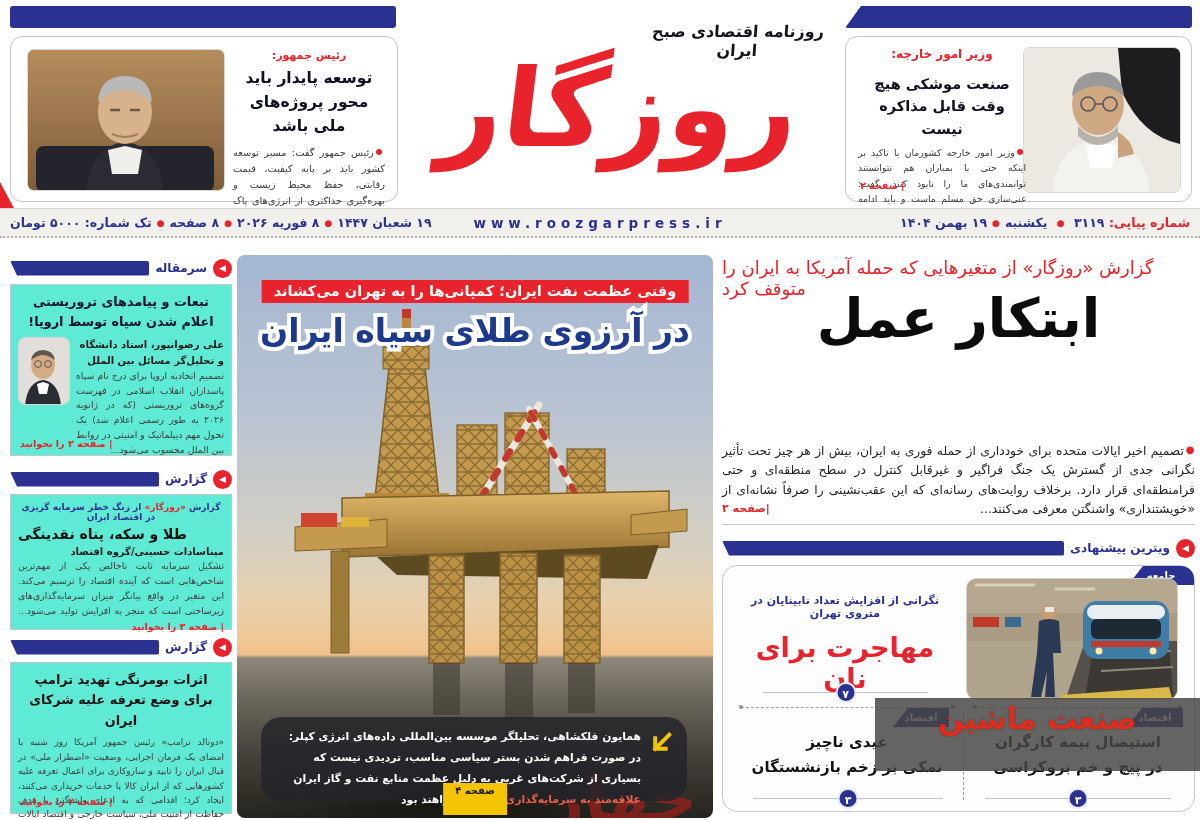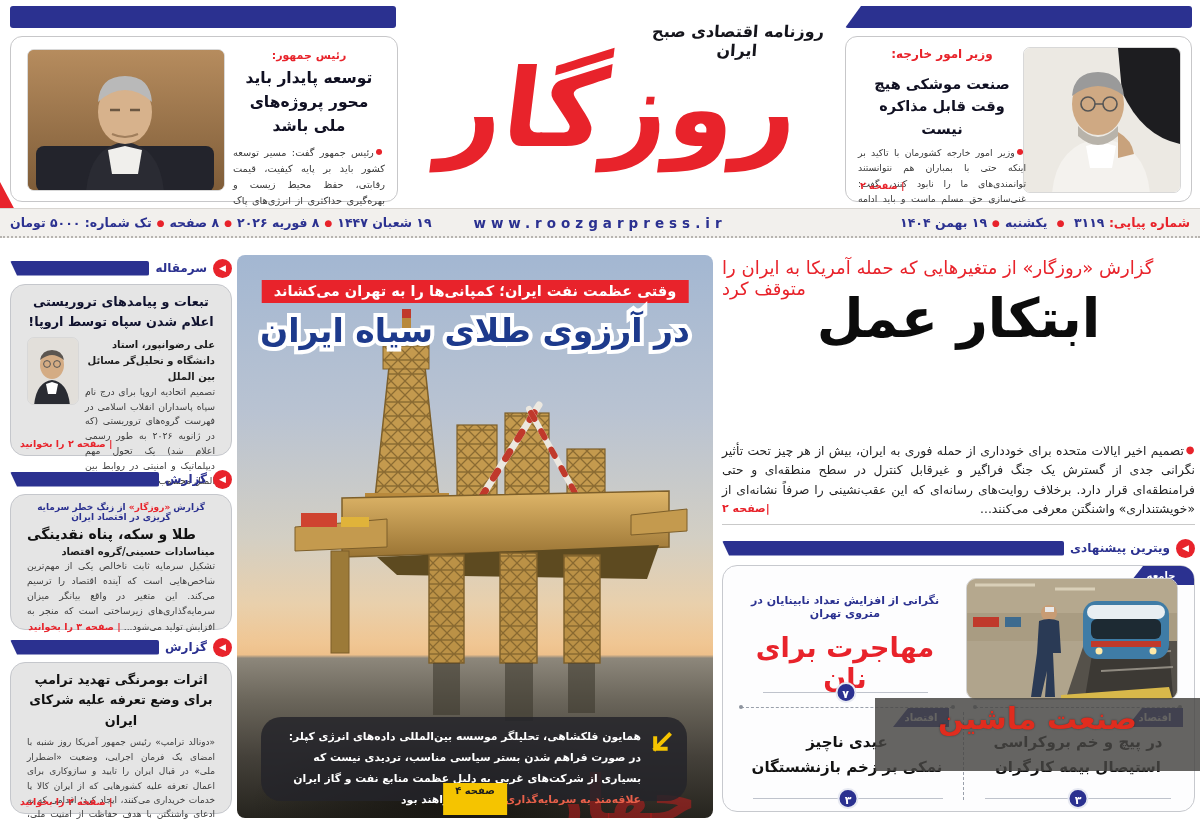--- a/index.html
+++ b/index.html
@@ -45,21 +45,21 @@
 
   
   .col-tab { height:22px; display:flex; align-items:center; }
   .tab-icon { width:19px; height:19px; border-radius:50%; background:#e8232b; color:#fff;
     font-size:9px; display:flex; align-items:center; justify-content:center; flex:0 0 19px; }
   .tab-label { color:#2b3190; font-weight:bold; font-size:12px; margin:0 6px; white-space:nowrap; }
   .tab-bar { flex:1; height:15px; background:#2b3190; border-radius:2px;
     clip-path:polygon(0 0,100% 0,100% 100%,7px 100%); }
 
   
-  .lcard { background:#e5e5e5; border:1.5px solid #c5c7cc; border-radius:15px; padding:7px 16px; }
+  .lcard { background:#5eead4; border:1.5px solid #c5c7cc; border-radius:0; padding:7px 7px; }
   .lc-box1 { left:10px; top:284px; width:222px; height:172px; }
   .lc-box2 { left:10px; top:494px; width:222px; height:136px; }
   .lc-box3 { left:10px; top:662px; width:222px; height:152px; }
   .tab1 { left:10px; top:257px; width:222px; }
   .tab2 { left:10px; top:468px; width:222px; }
   .tab3 { left:10px; top:636px; width:222px; }
 
   .ed-headline { font-size:12.8px; font-weight:bold; color:#10122e; text-align:center; line-height:1.55; }
   .auth-row { display:flex; margin-top:5px; }
   .auth-text { flex:1; }
@@ -434,22 +434,22 @@
     </div>
     <div class="pager pager2">
       <span class="pline"></span>
       <span class="pcircle">۳</span>
     </div>
   </div>
 
   <div class="item3">
     <div class="wedge wedge-eco3">اقتصاد</div>
     <div class="item-h">
+      <div>استیصال بیمه کارگران</div>
       <div>در پیچ و خم بروکراسی</div>
-      <div>استیصال بیمه کارگران</div>
     </div>
     <div class="pager pager3">
       <span class="pline"></span>
       <span class="pcircle">۳</span>
     </div>
   </div>
 </div>
 
 <div class="abs wm">
   <div class="wm-title">صنعت ماشین</div>

